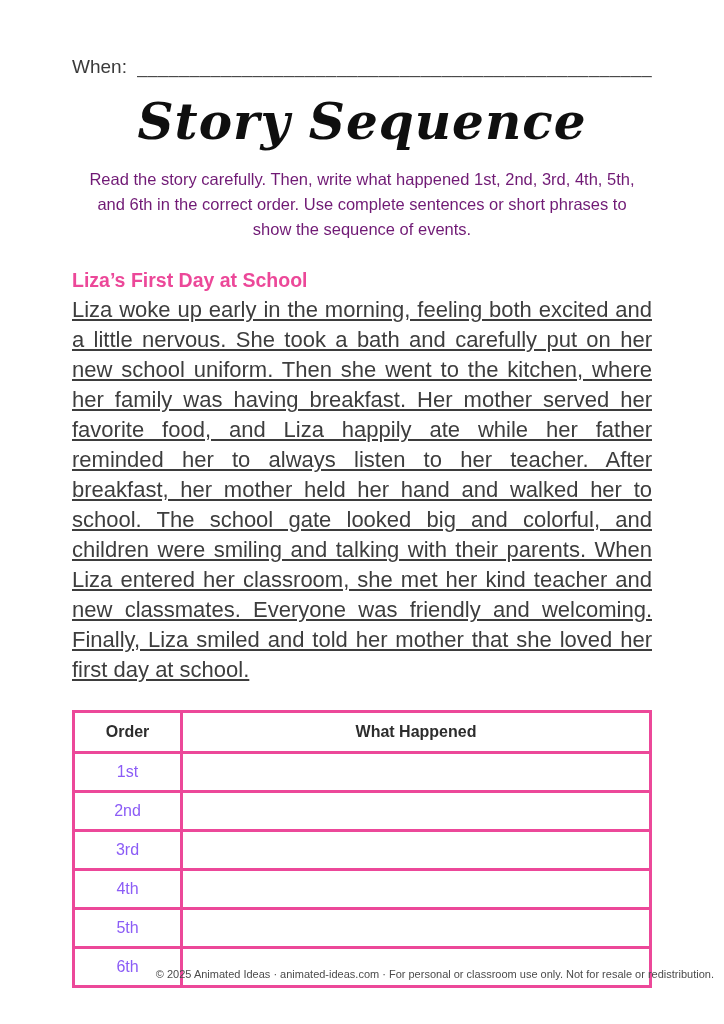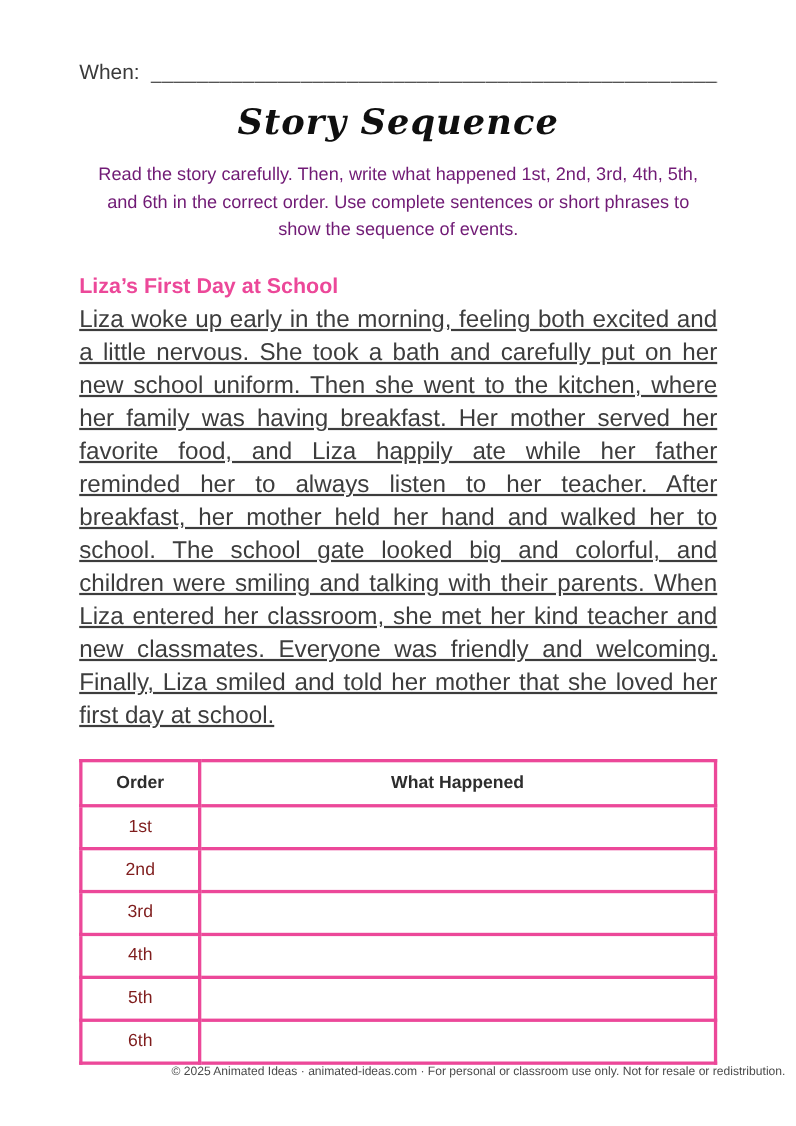--- a/index.html
+++ b/index.html
@@ -37,21 +37,21 @@
     font-size: 18px;
   }
 
   
   .title {
     margin-top: 16px;
     text-align: center;
     font-family: "DejaVu Serif", serif;
     font-style: italic;
     font-weight: 700;
-    font-size: 32px;
+    font-size: 50px;
     line-height: 1.1;
     color: #0f0f0f;
     letter-spacing: 1px;
   }
 
   
   .instructions {
     margin: 18px auto 0 auto;
     max-width: 566px;
     text-align: center;
@@ -94,21 +94,21 @@
     font-weight: 700;
     color: #2d2d2d;
     text-align: center;
     vertical-align: middle;
   }
   table.sequence td {
     height: 39px;
     font-size: 16px;
     vertical-align: middle;
   }
-  td.order-cell { text-align: center; color: #7f1d1d; }
+  td.order-cell { text-align: center; color: #8b5cf6; }
   col.order-col { width: 108px; }
 
   
   .footer {
     position: absolute;
     left: 0;
     right: 10px;
     top: 968px;
     text-align: right;
     font-size: 11px;

